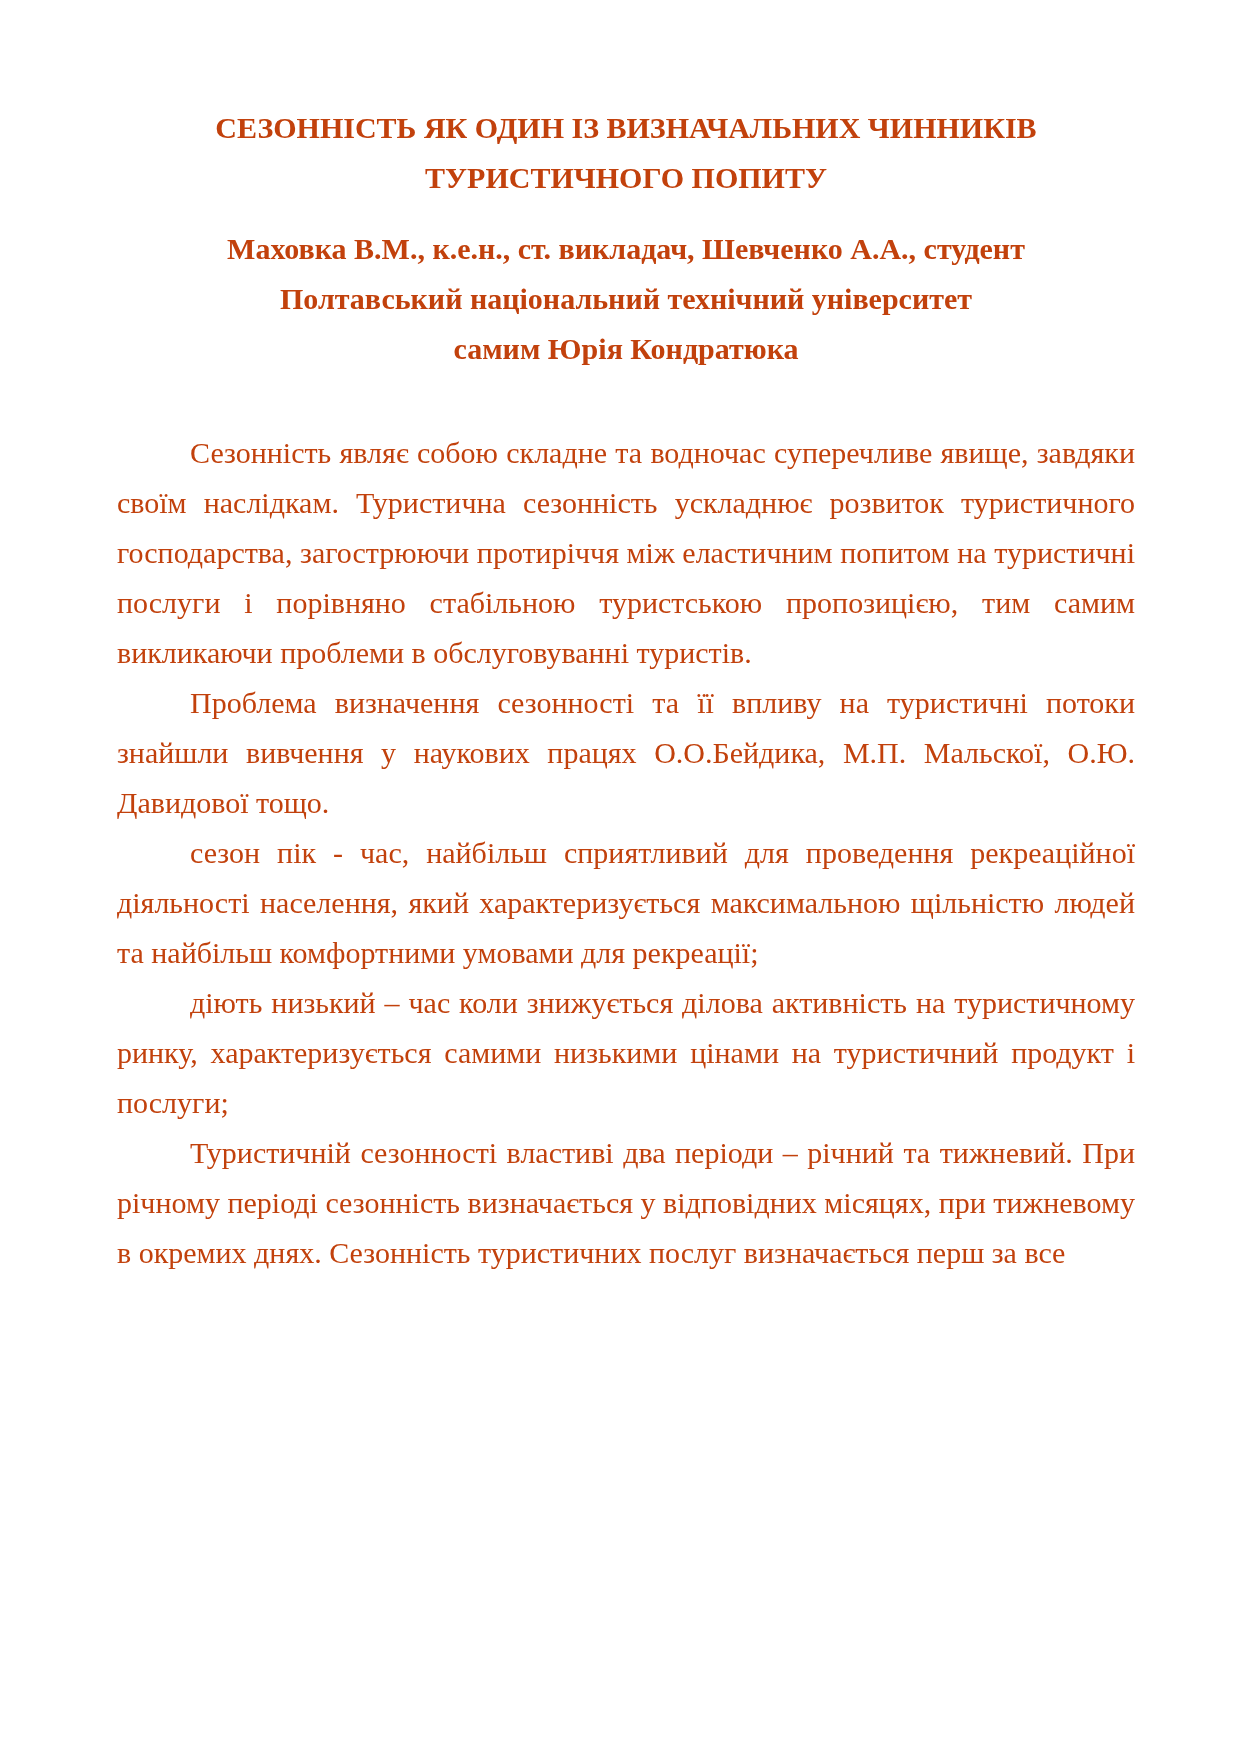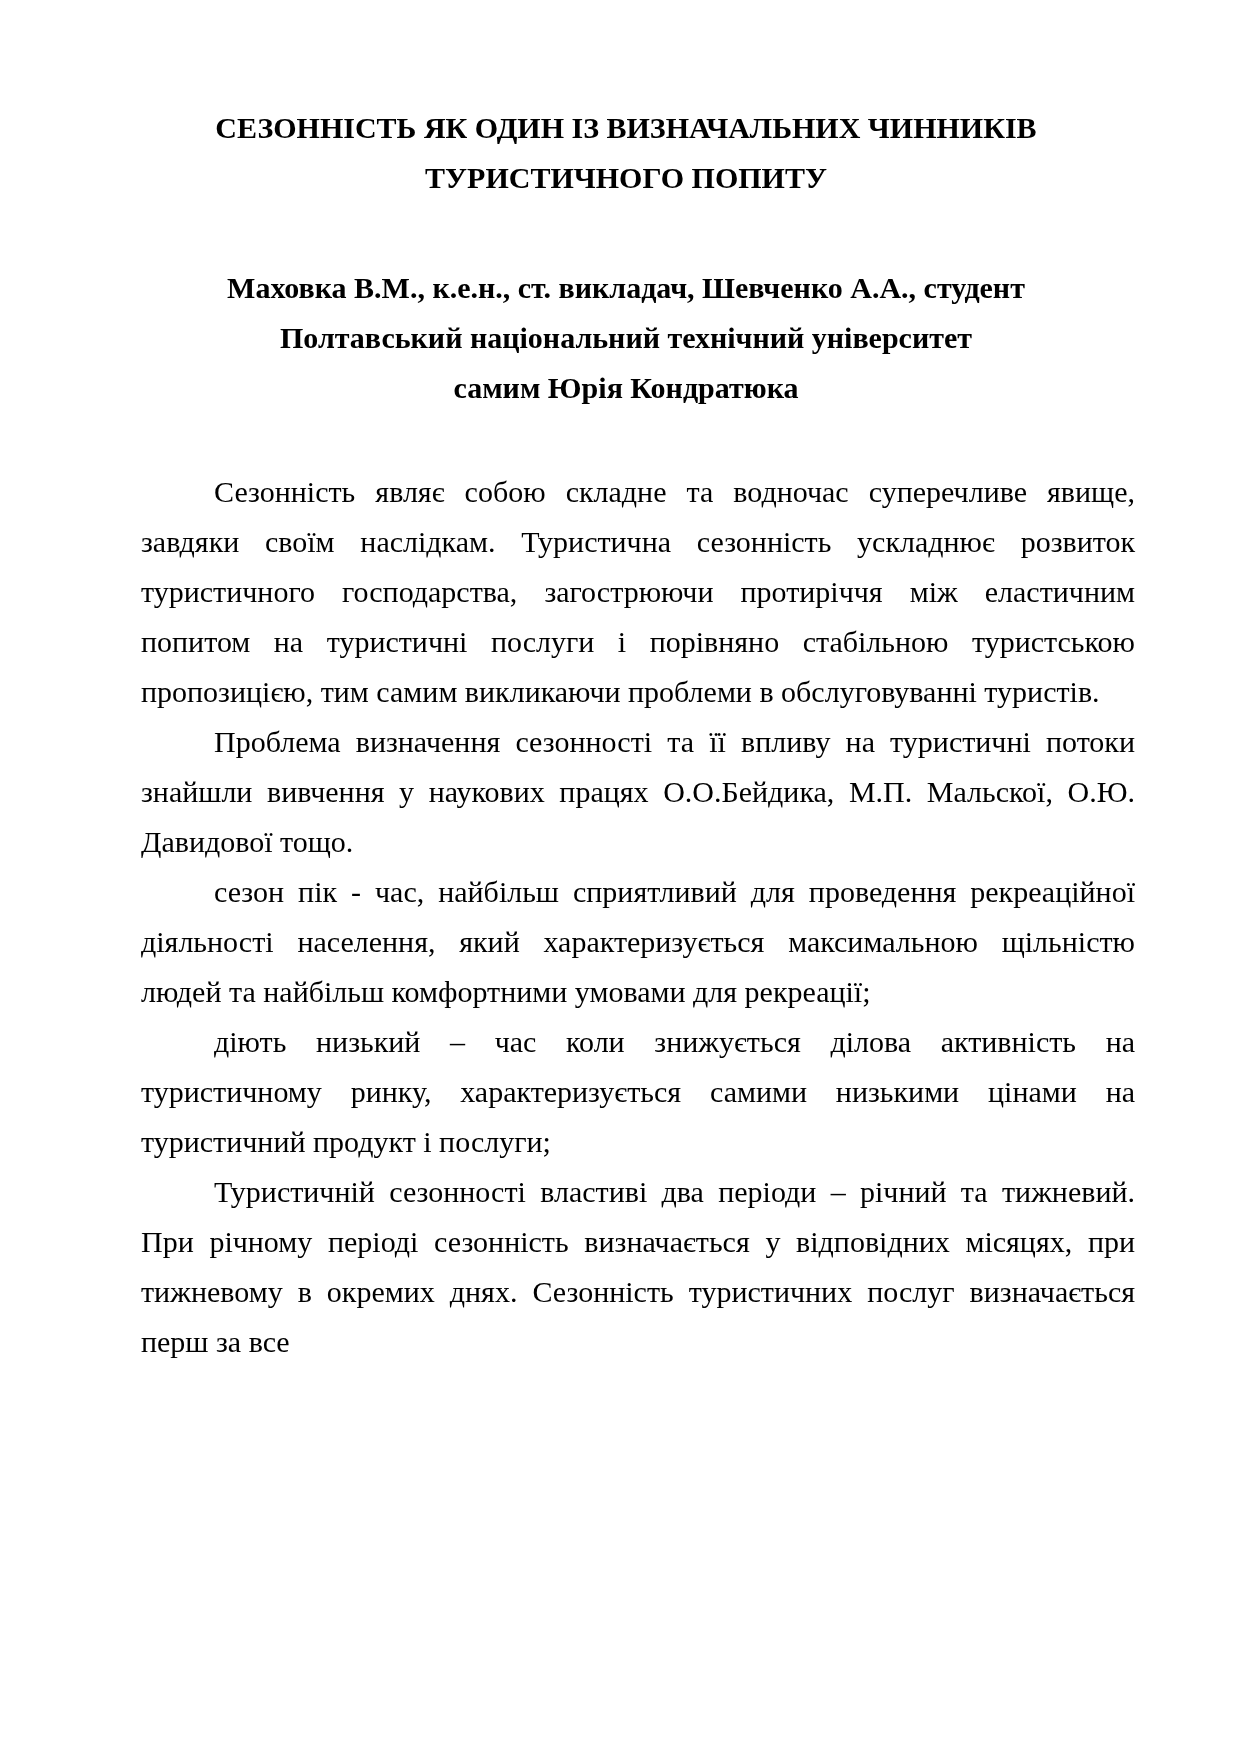--- a/index.html
+++ b/index.html
@@ -9,46 +9,45 @@
   }
   .page {
     position: relative;
     width: 1240px;
     height: 1754px;
     margin: 0 auto;
     background: #ffffff;
     box-sizing: border-box;
     padding: 103px 105px 0 117px;
     font-family: "Liberation Serif", "DejaVu Serif", serif;
-    color: #000000;
+    color: #c2410c;
     overflow: hidden;
   }
   .title {
     margin: 0;
     font-size: 30px;
     line-height: 50px;
     font-weight: bold;
     text-align: center;
   }
   .title .line {
     display: block;
   }
   .authors {
-    margin-top: 60px;
+    margin-top: 21px;
     font-size: 30px;
     line-height: 50px;
     font-weight: bold;
     text-align: center;
   }
   .body-text {
     margin-top: 54px;
     font-size: 30px;
     line-height: 50px;
     text-align: justify;
-    margin-left: 24px;
   }
   .body-text p {
     margin: 0;
     padding: 0;
     text-indent: 73px;
   }
 </style>
 </head>
 <body>
 

